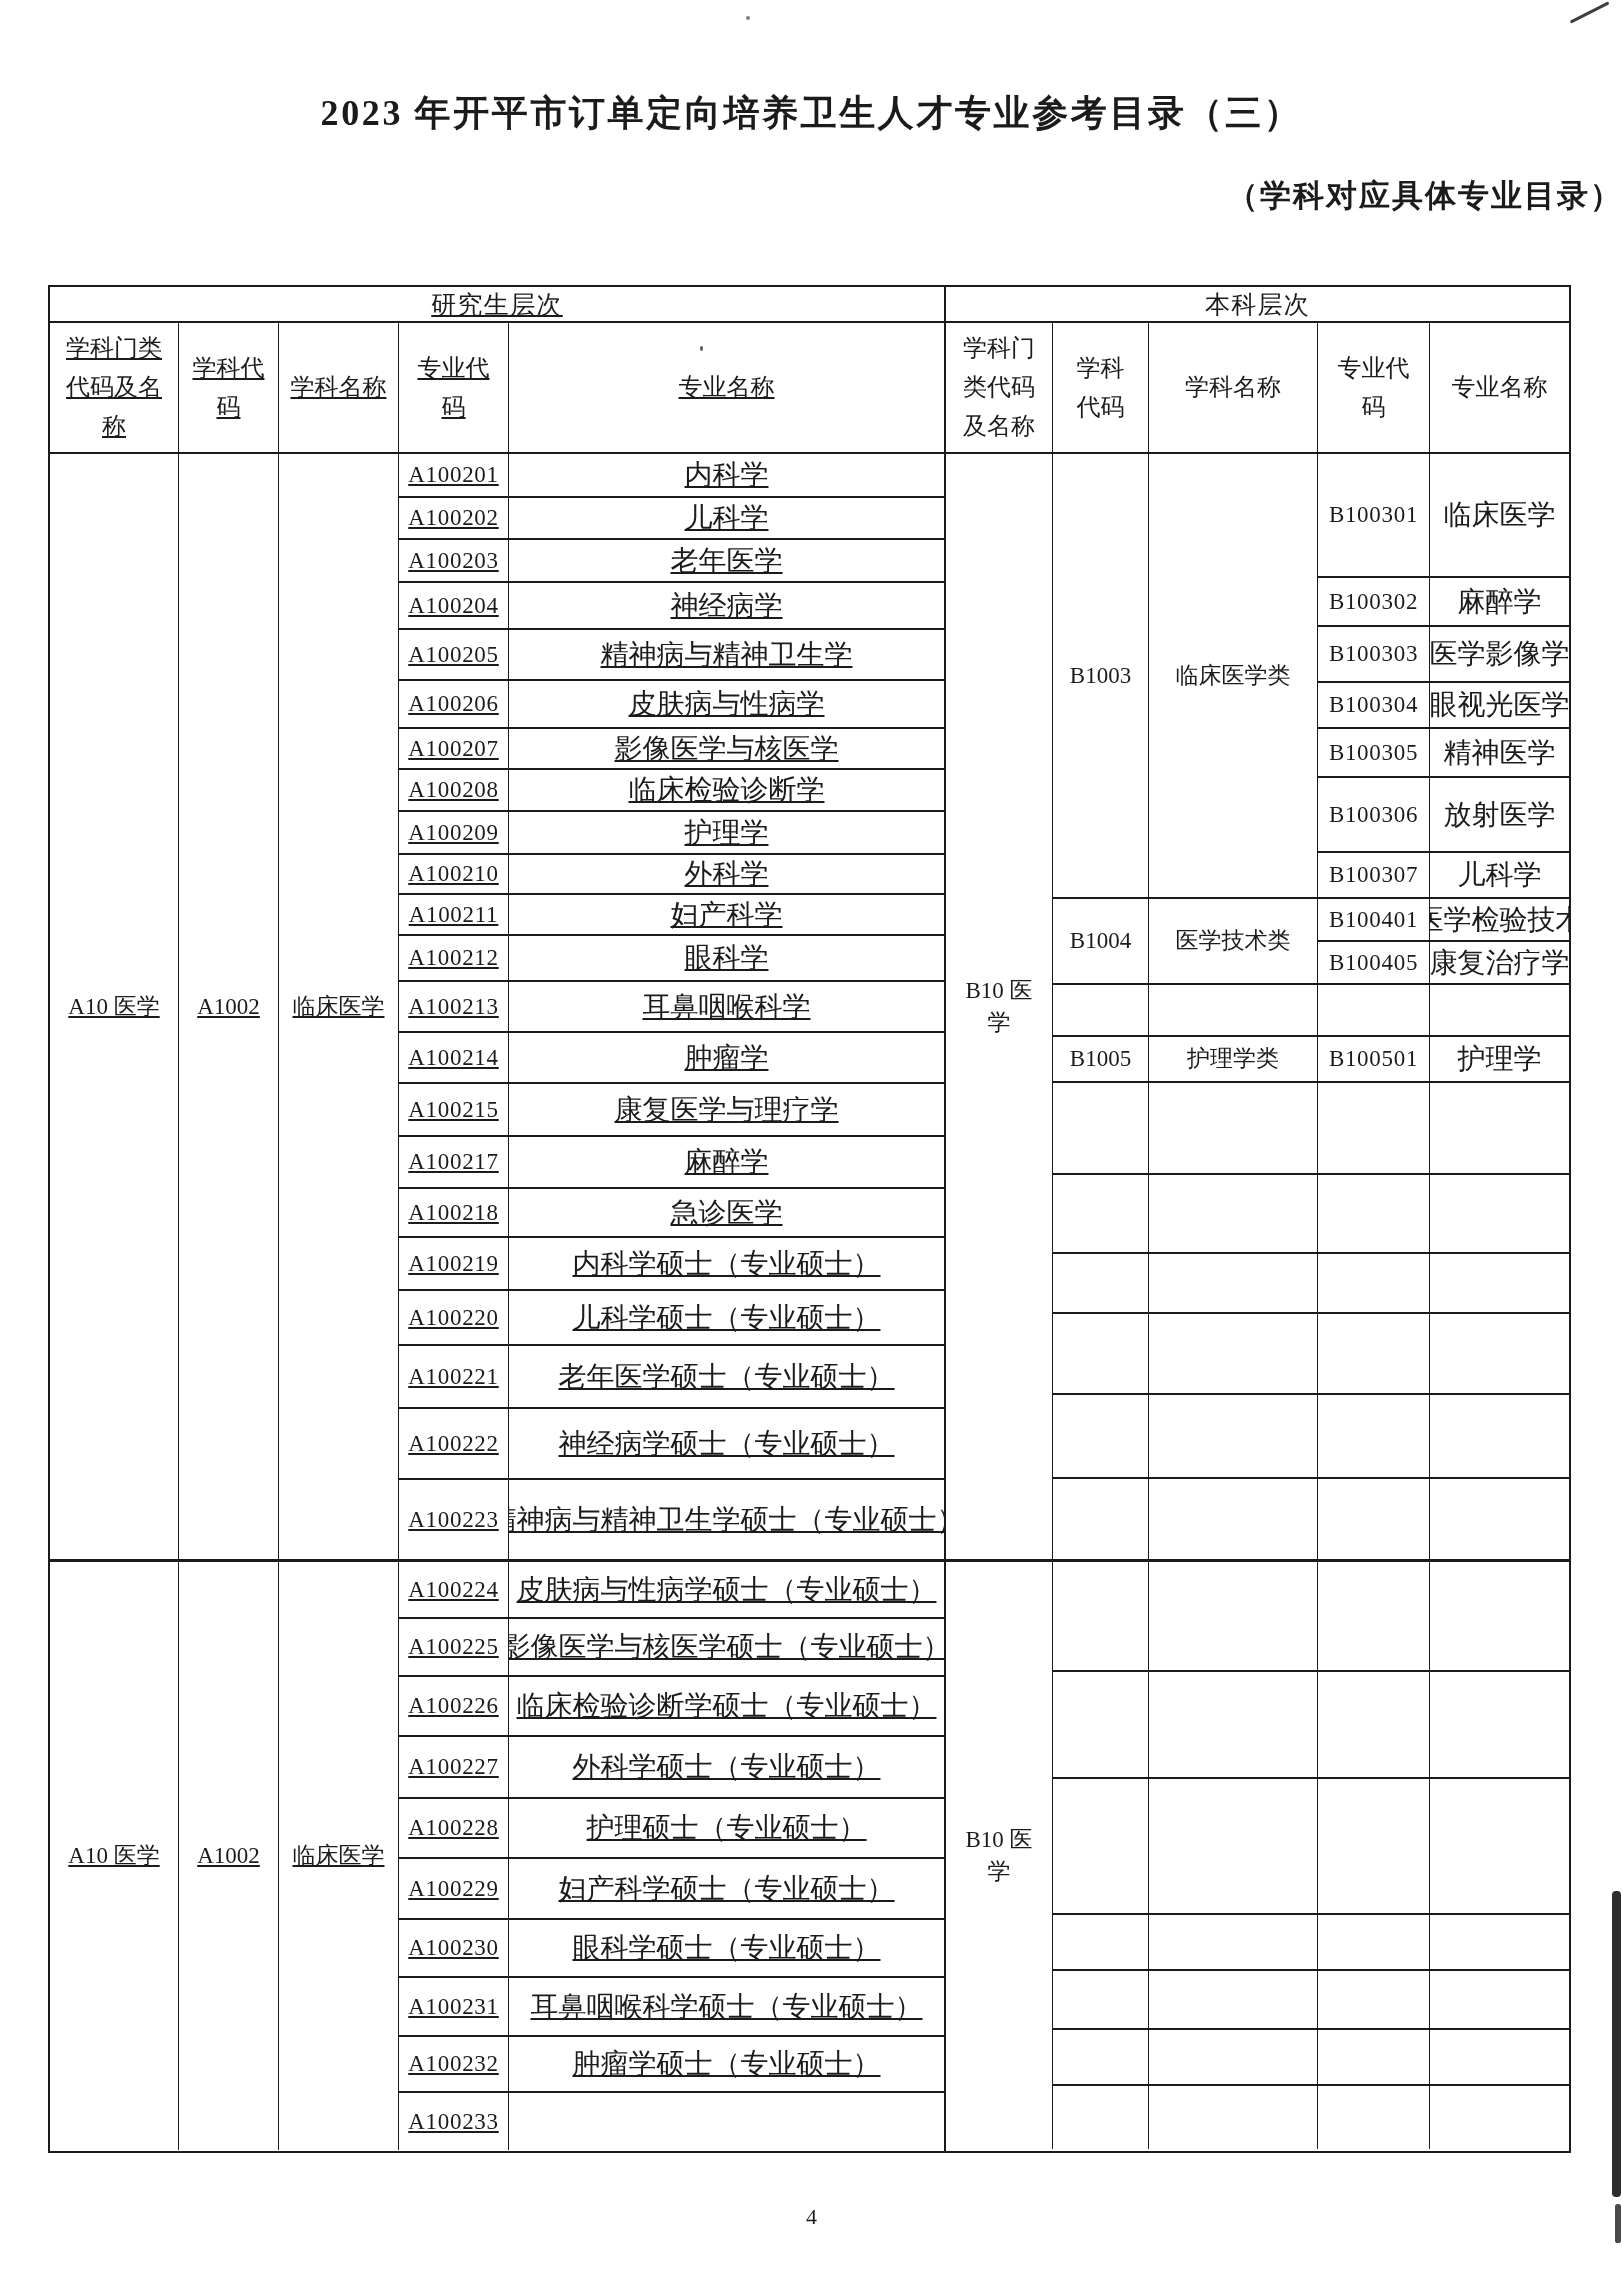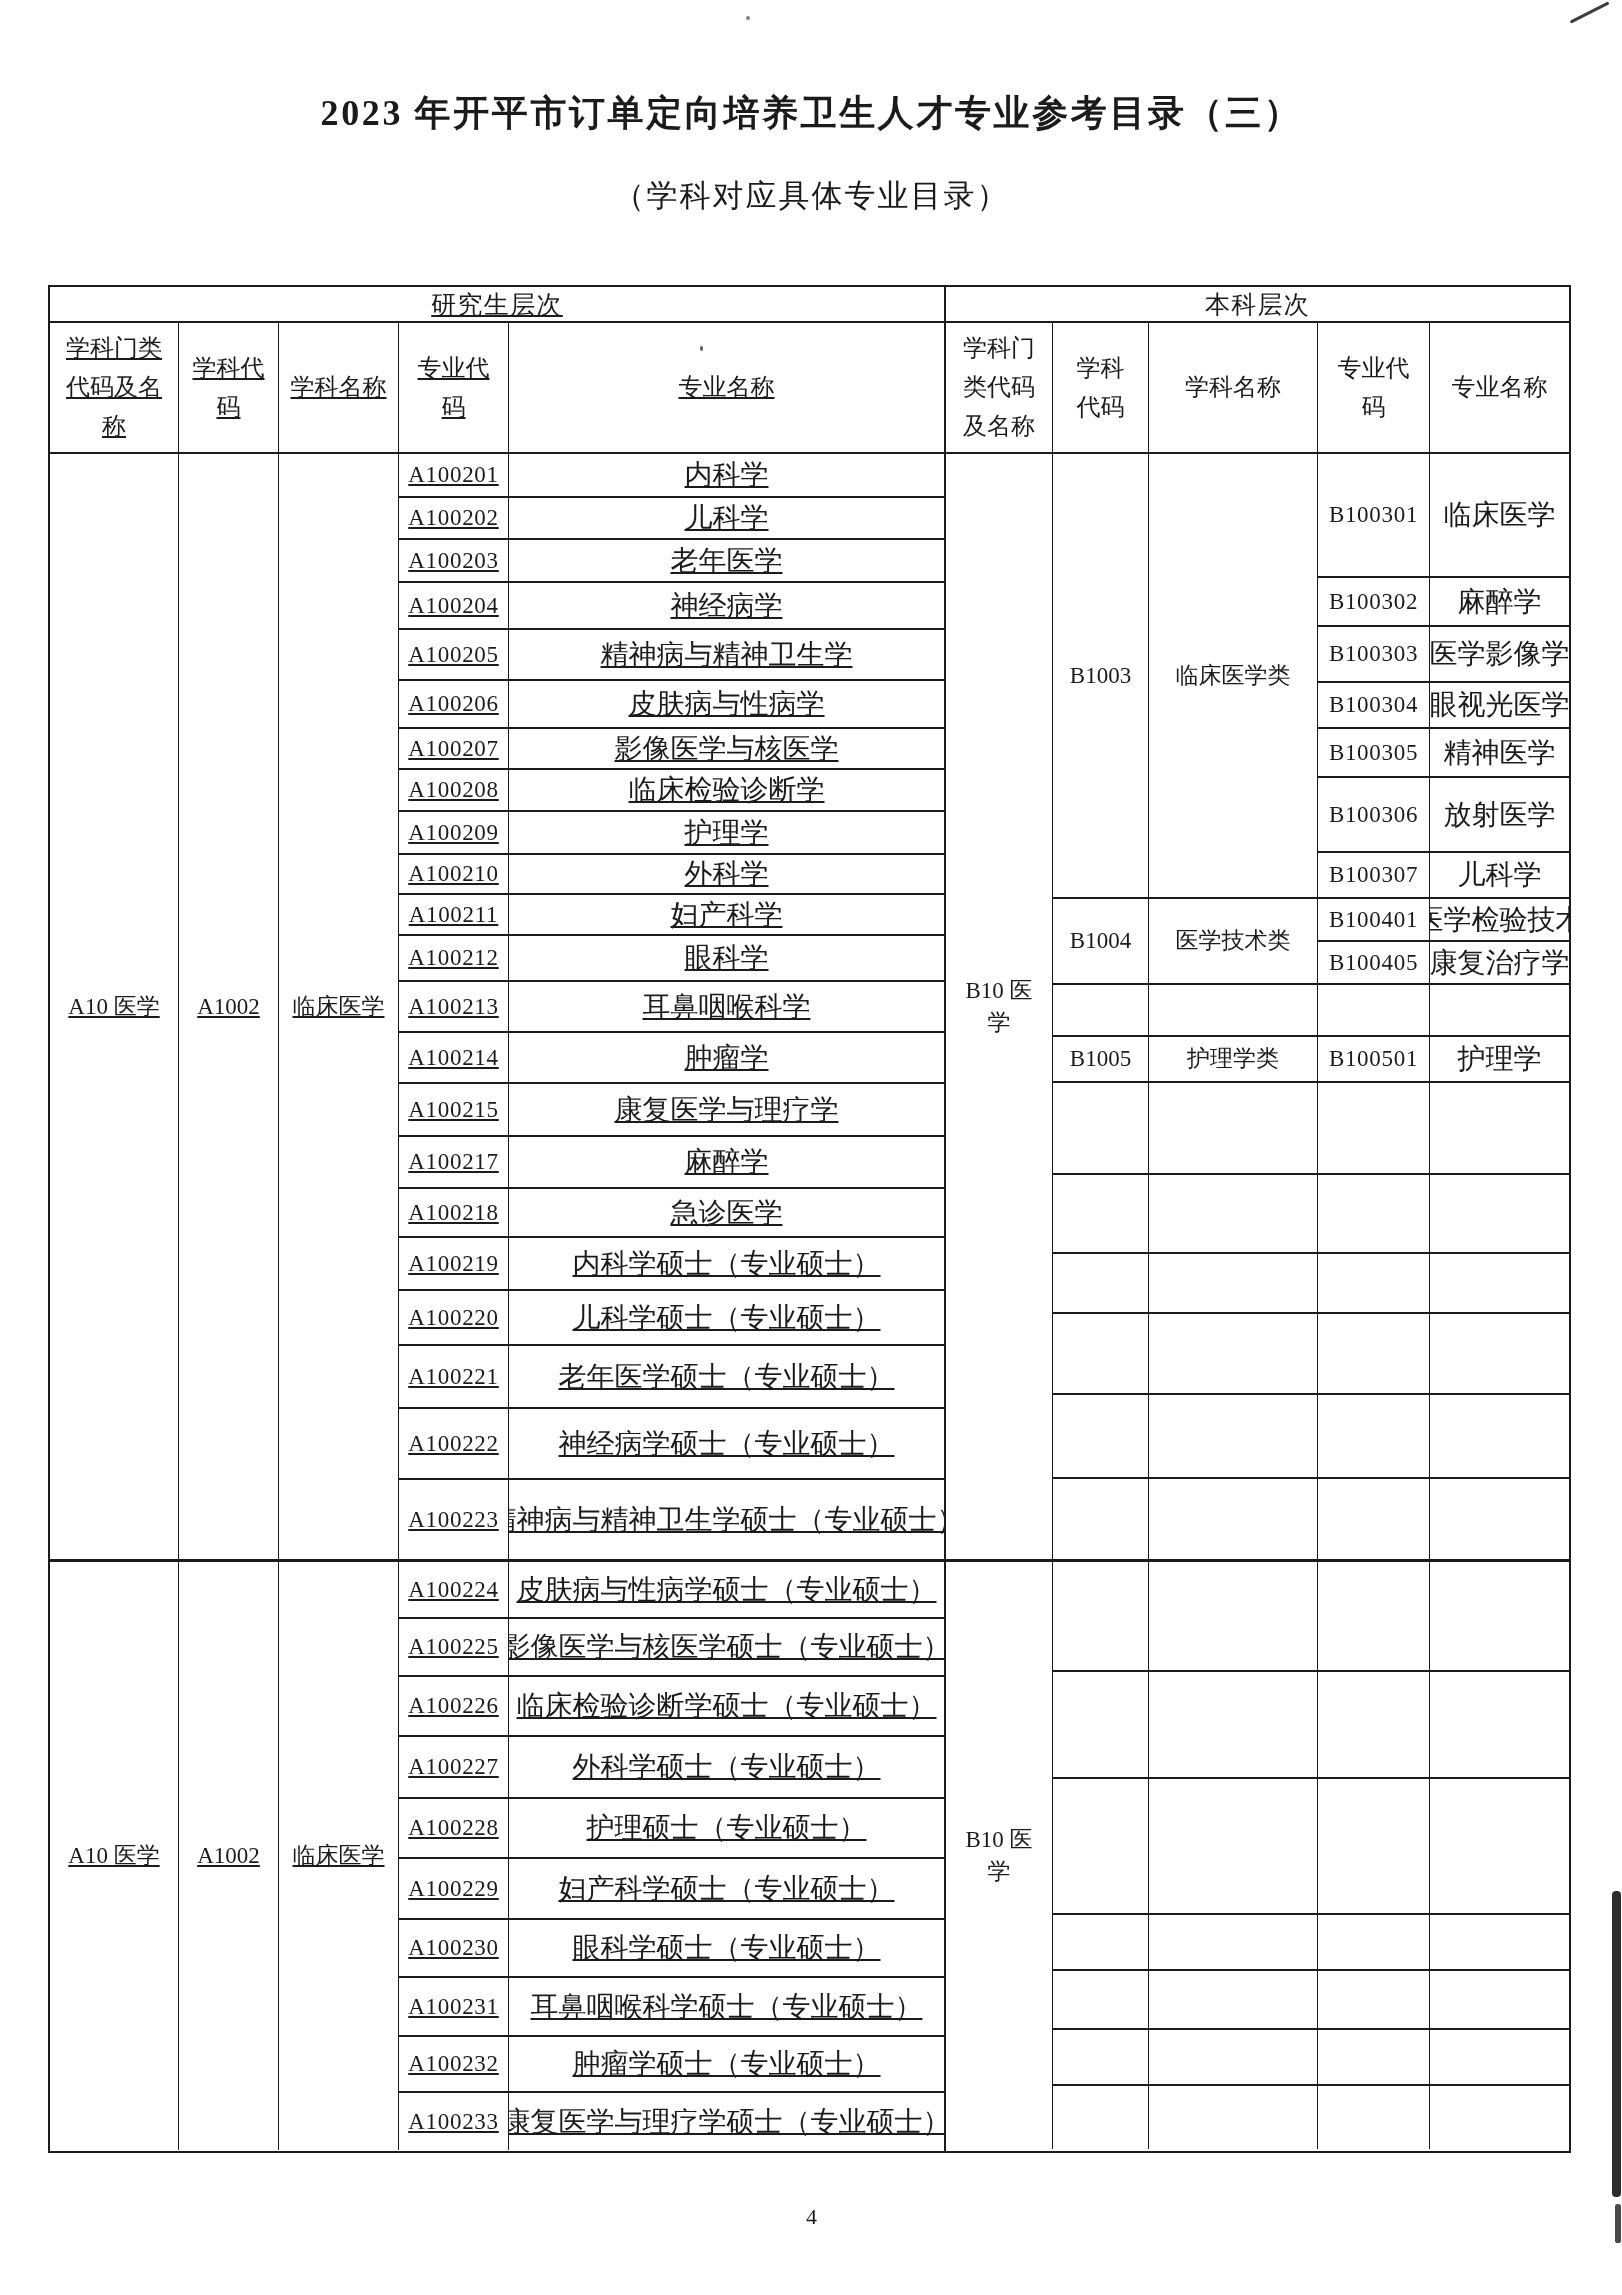--- a/index.html
+++ b/index.html
@@ -14,21 +14,21 @@
     font-family:"Liberation Serif","DejaVu Serif",serif;
     color:var(--ink);
     overflow:hidden;
   }
   .doc-title{
     position:absolute;left:0;top:89px;width:100%;
     text-align:center;font-size:36px;font-weight:bold;letter-spacing:2.6px;
   }
   .doc-subtitle{
     position:absolute;left:0;top:175px;width:100%;
-    text-align:center;font-size:31px;font-weight:normal;letter-spacing:2px;
+    text-align:right;font-size:31px;font-weight:bold;letter-spacing:2px;
   }
   .sheet{
     position:absolute;left:48px;top:285px;width:1523px;height:1868px;
     border:2.6px solid var(--ink);
     display:flex;box-sizing:border-box;
   }
   .half{display:flex;flex-direction:column;box-sizing:border-box;}
   .half.left{width:896px;border-right:2.6px solid var(--ink);text-decoration:underline;}
   .half.right{flex:1;}
   .band{
@@ -169,21 +169,20 @@
           <div class="cell c5" style="grid-area: 5 / 5;">护理硕士（专业硕士）</div>
           <div class="cell c4" style="grid-area: 6 / 4;">A100229</div>
           <div class="cell c5" style="grid-area: 6 / 5;">妇产科学硕士（专业硕士）</div>
           <div class="cell c4" style="grid-area: 7 / 4;">A100230</div>
           <div class="cell c5" style="grid-area: 7 / 5;">眼科学硕士（专业硕士）</div>
           <div class="cell c4" style="grid-area: 8 / 4;">A100231</div>
           <div class="cell c5" style="grid-area: 8 / 5;">耳鼻咽喉科学硕士（专业硕士）</div>
           <div class="cell c4" style="grid-area: 9 / 4;">A100232</div>
           <div class="cell c5" style="grid-area: 9 / 5;">肿瘤学硕士（专业硕士）</div>
           <div class="cell c4 last-row" style="grid-area: 10 / 4;">A100233</div>
-          <div class="cell c5 last-row" style="grid-area: 10 / 5;">康复医学与理疗学硕士（专业硕士）</div>
         </div>
     </div>
 
     <div class="half right">
       <div class="band">本科层次</div>
       <div class="colhead">
         <div class="hcell c1">学科门
 类代码
 及名称</div>
         <div class="hcell c2">学科

